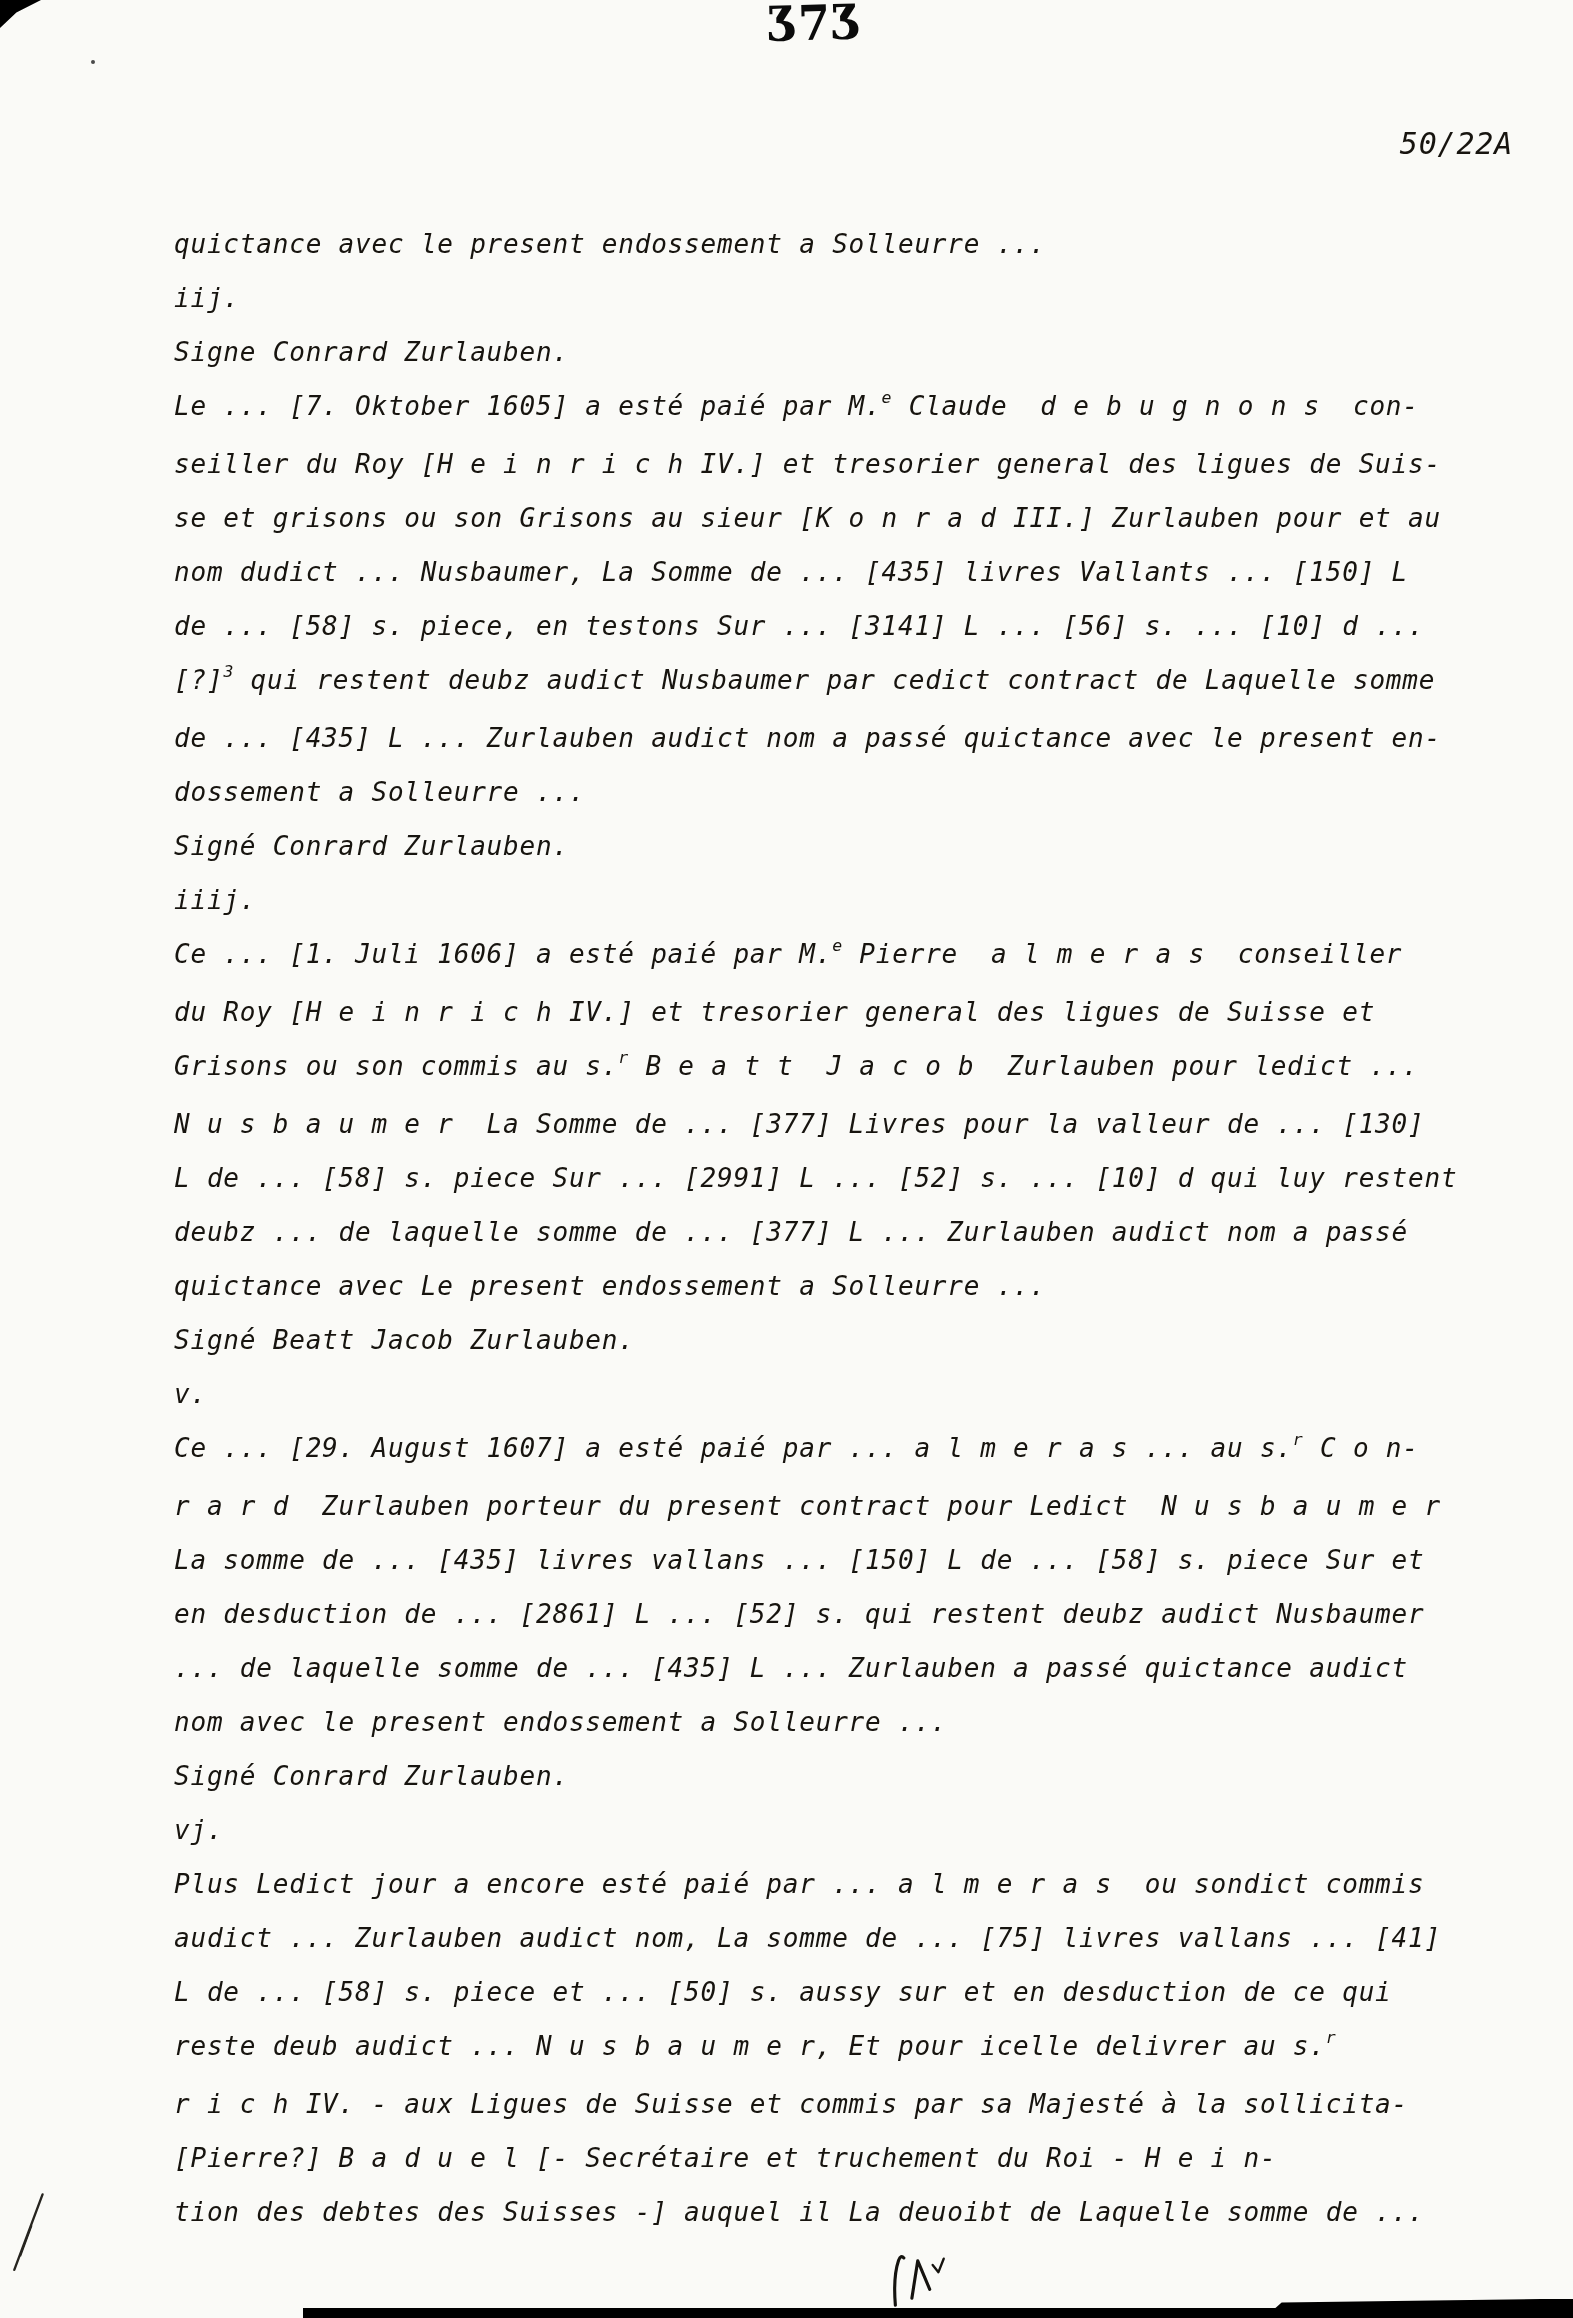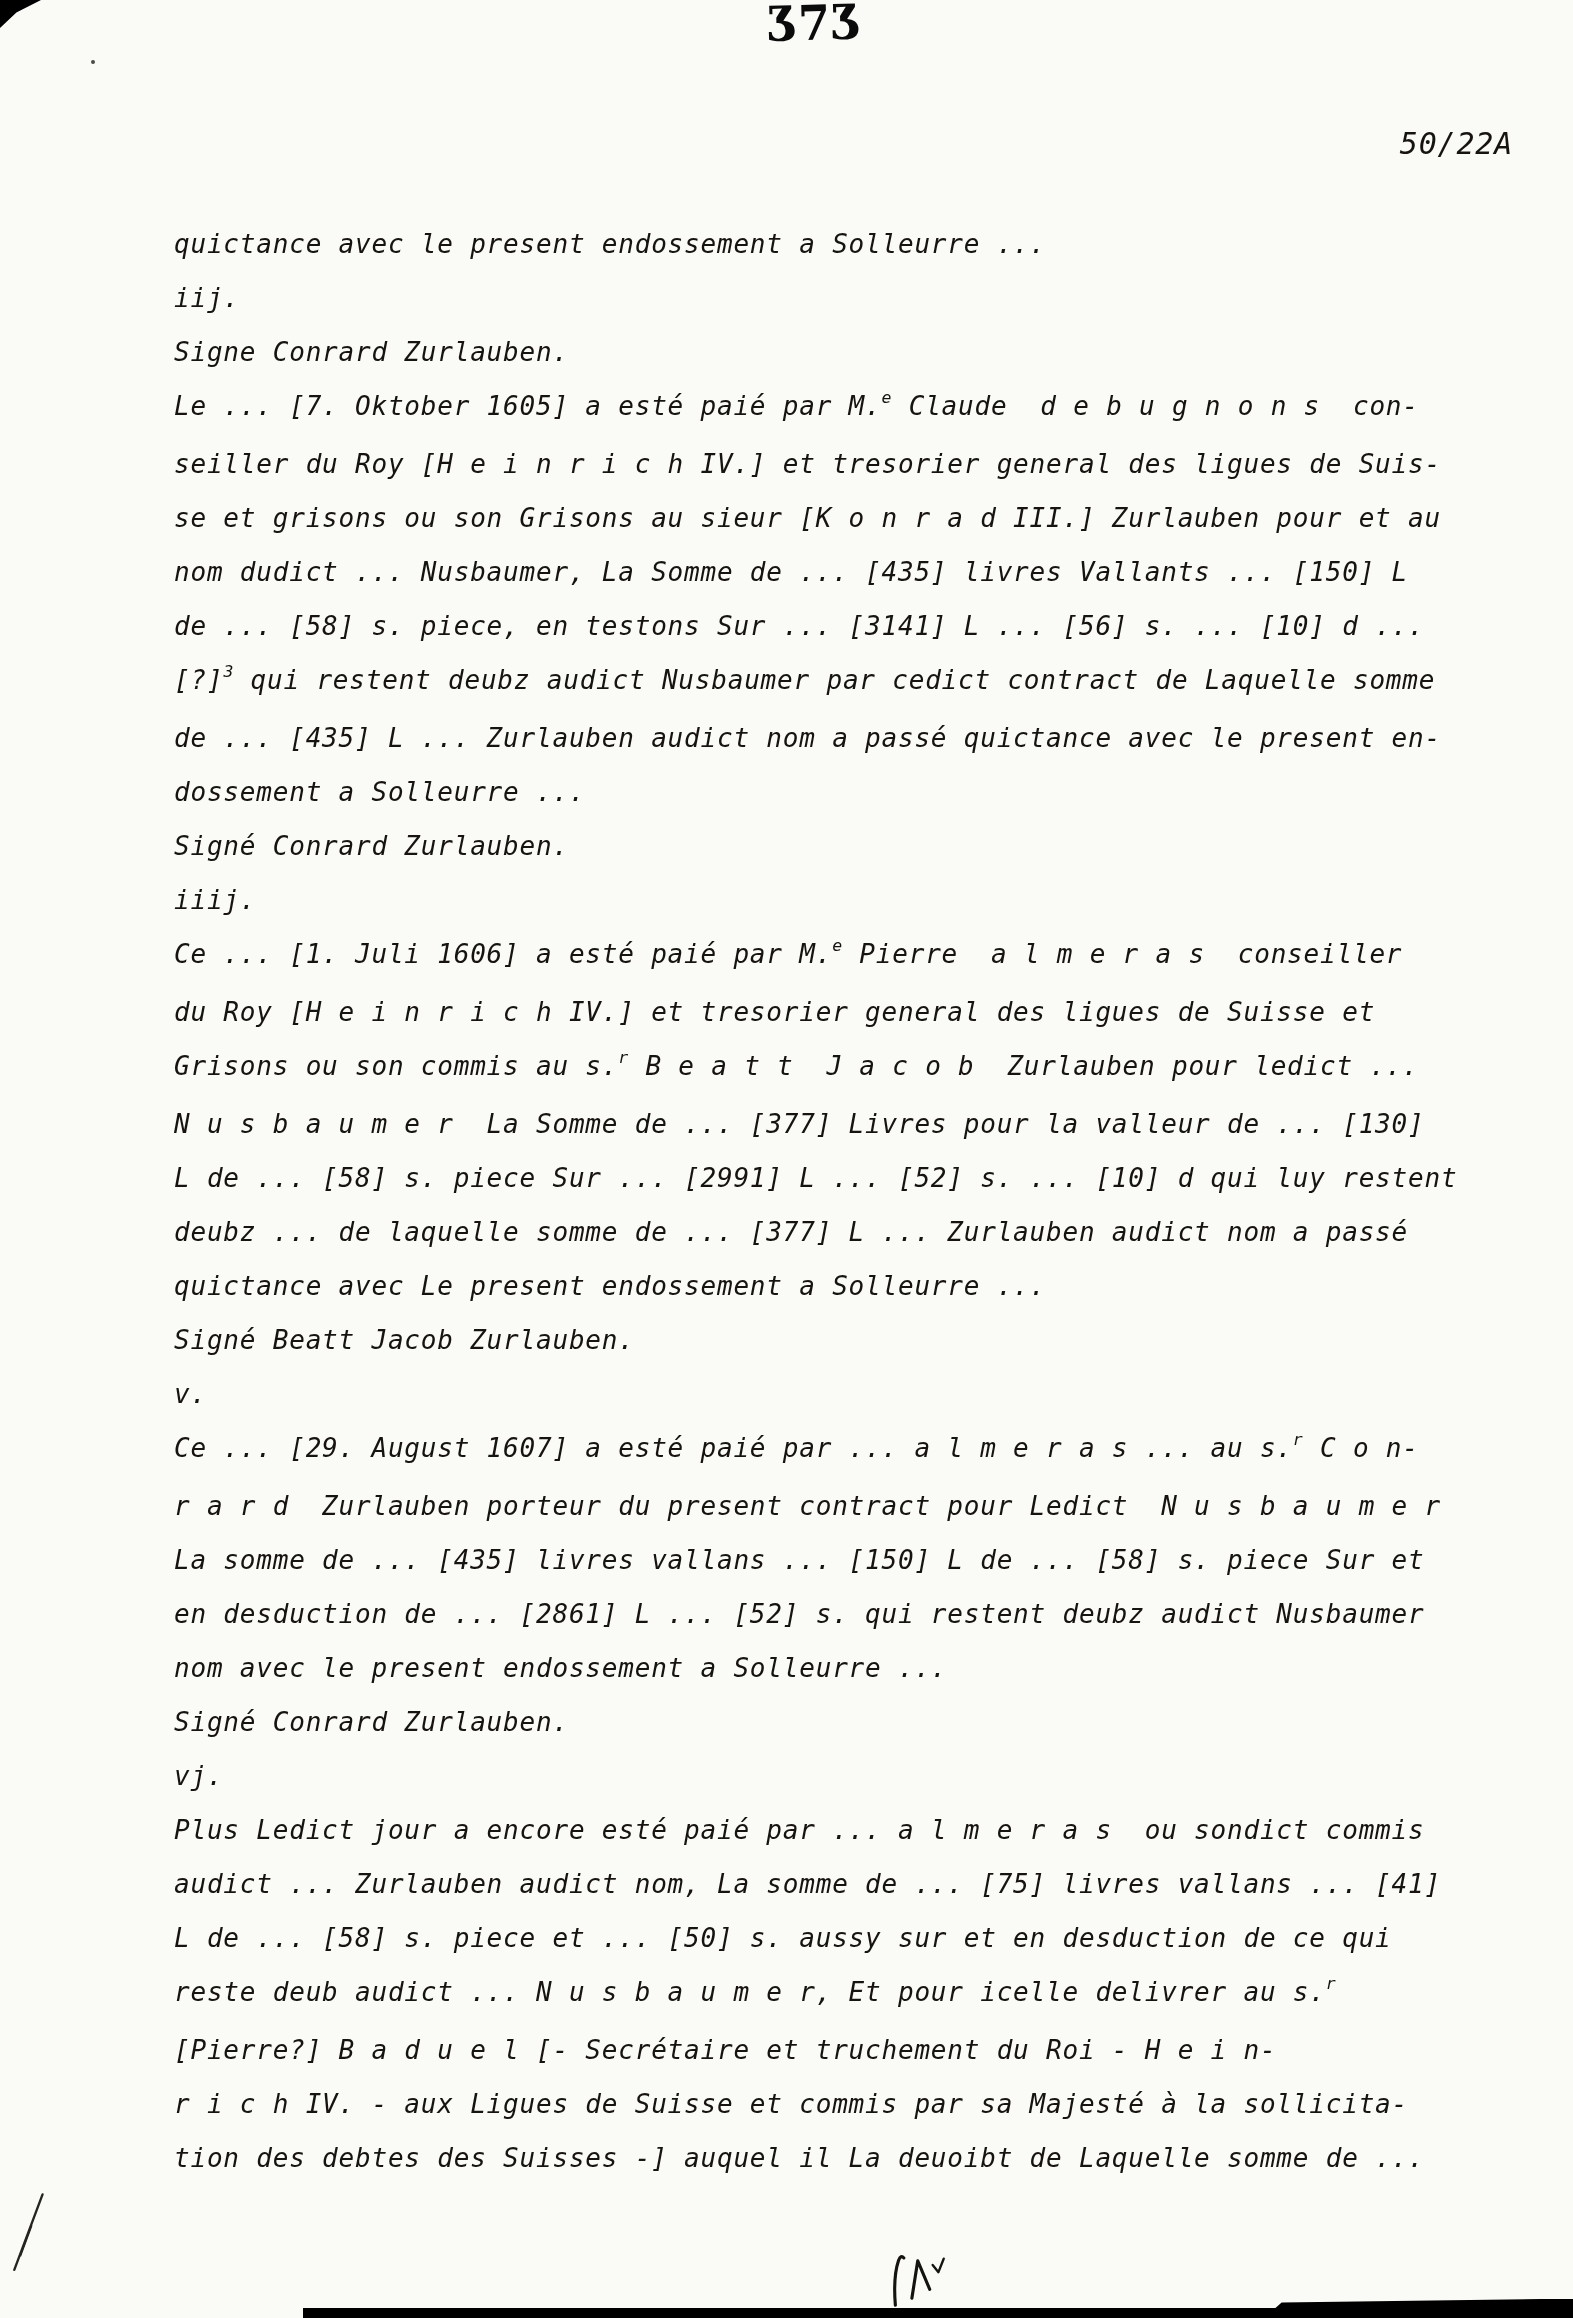--- a/index.html
+++ b/index.html
@@ -72,29 +72,30 @@
     <div class="line"><span>N u s b a u m e r  La Somme de ... [377] Livres pour la valleur de ... [130]</span></div>
     <div class="line"><span>L de ... [58] s. piece Sur ... [2991] L ... [52] s. ... [10] d qui luy restent</span></div>
     <div class="line"><span>deubz ... de laquelle somme de ... [377] L ... Zurlauben audict nom a passé</span></div>
     <div class="line"><span>quictance avec Le present endossement a Solleurre ...</span></div>
     <div class="line"><span>Signé Beatt Jacob Zurlauben.</span></div>
     <div class="line"><span>v.</span></div>
     <div class="line"><span>Ce ... [29. August 1607] a esté paié par ... a l m e r a s ... au s.</span><sup>r</sup><span> C o n-</span></div>
     <div class="line"><span>r a r d  Zurlauben porteur du present contract pour Ledict  N u s b a u m e r</span></div>
     <div class="line"><span>La somme de ... [435] livres vallans ... [150] L de ... [58] s. piece Sur et</span></div>
     <div class="line"><span>en desduction de ... [2861] L ... [52] s. qui restent deubz audict Nusbaumer</span></div>
+    <div class="line"><span>... de laquelle somme de ... [435] L ... Zurlauben a passé quictance audict</span></div>
     <div class="line"><span>nom avec le present endossement a Solleurre ...</span></div>
     <div class="line"><span>Signé Conrard Zurlauben.</span></div>
     <div class="line"><span>vj.</span></div>
     <div class="line"><span>Plus Ledict jour a encore esté paié par ... a l m e r a s  ou sondict commis</span></div>
     <div class="line"><span>audict ... Zurlauben audict nom, La somme de ... [75] livres vallans ... [41]</span></div>
     <div class="line"><span>L de ... [58] s. piece et ... [50] s. aussy sur et en desduction de ce qui</span></div>
     <div class="line"><span>reste deub audict ... N u s b a u m e r, Et pour icelle delivrer au s.</span><sup>r</sup></div>
+    <div class="line"><span>r i c h IV. - aux Ligues de Suisse et commis par sa Majesté à la sollicita-</span></div>
     <div class="line"><span>[Pierre?] B a d u e l [- Secrétaire et truchement du Roi - H e i n-</span></div>
-    <div class="line"><span>r i c h IV. - aux Ligues de Suisse et commis par sa Majesté à la sollicita-</span></div>
     <div class="line"><span>tion des debtes des Suisses -] auquel il La deuoibt de Laquelle somme de ...</span></div>
   </div>
 
 <svg class="hw-svg" style="left:7.9px;top:2191px" width="55" height="87" viewBox="0 0 70 110">
   <line x1="44" y1="4" x2="8" y2="100" stroke="#26241f" stroke-width="3" stroke-linecap="round"></line>
   <line x1="30" y1="44" x2="16" y2="82" stroke="#26241f" stroke-width="2" stroke-linecap="round"></line>
 </svg>
 
 <svg class="hw-svg" style="left:881px;top:2249px;transform:rotate(-8deg)" width="87" height="63" viewBox="0 0 110 80">
   <path d="M14,66 Q16,30 26,10 Q30,3 33,8" fill="none" stroke="#15130f" stroke-width="4" stroke-linecap="round"></path>

